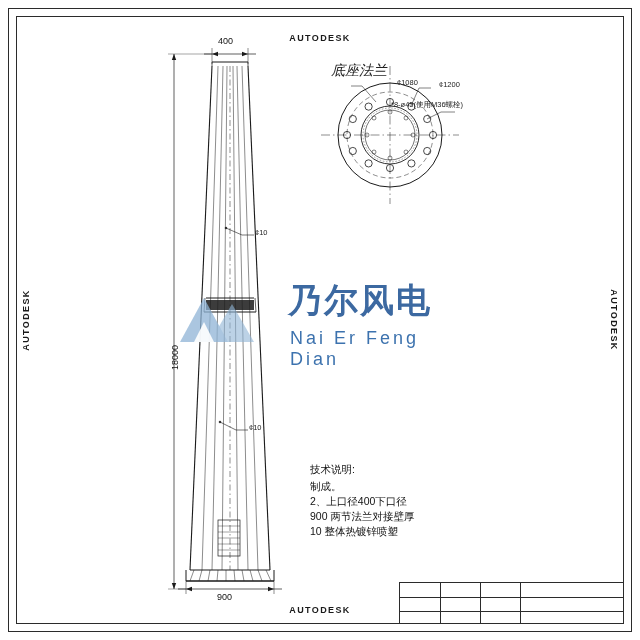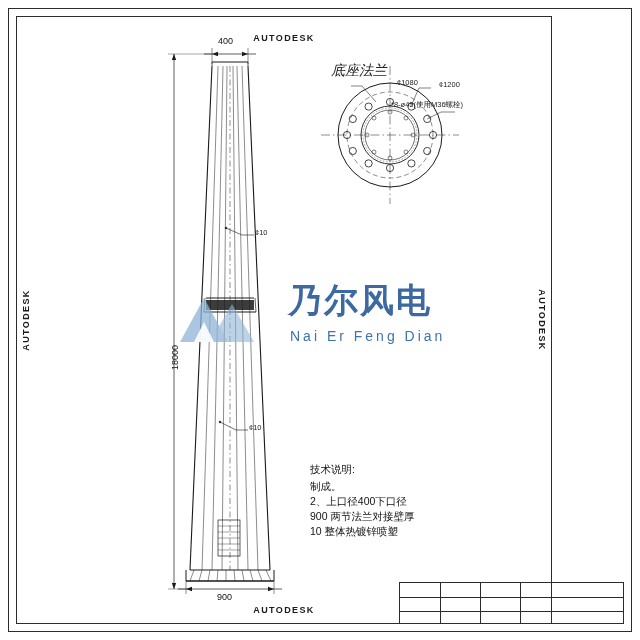--- a/index.html
+++ b/index.html
@@ -1,20 +1,20 @@
 <!DOCTYPE html>
 <html><head>
 <meta charset="utf-8">
 <style>
   html,body{margin:0;padding:0;background:#ffffff;}
   body{width:640px;height:640px;overflow:hidden;font-family:"Liberation Sans",sans-serif;}
   #sheet{position:relative;width:640px;height:640px;background:#ffffff;}
 
   .frame-outer{position:absolute;left:8px;top:8px;width:624px;height:624px;border:1px solid #2b2b2b;box-sizing:border-box;}
-  .frame-inner{position:absolute;left:16px;top:16px;width:536px;height:608px;border:1px solid #2b2b2b;box-sizing:border-box;}
+  .frame-inner{position:absolute;left:16px;top:16px;width:608px;height:608px;border:1px solid #2b2b2b;box-sizing:border-box;}
 
   .wm{position:absolute;font-size:9px;letter-spacing:1.4px;color:#1a1a1a;font-weight:bold;font-family:"Liberation Sans",sans-serif;}
   .wm-top{left:50%;top:16px;transform:translateX(-50%);}
   .wm-bottom{left:50%;bottom:8px;transform:translateX(-50%);}
   .wm-left{left:-22px;top:50%;transform:translateY(-50%) rotate(-90deg);}
   .wm-right{right:-22px;top:50%;transform:translateY(-50%) rotate(90deg);}
 
   
   .pole-wrap{position:absolute;left:160px;top:40px;width:140px;height:560px;}
 
@@ -23,21 +23,21 @@
   .leadtxt{position:absolute;font-size:7.5px;color:#222;white-space:nowrap;}
 
   
   .flange{position:absolute;left:315px;top:60px;width:150px;height:150px;}
 
   .notes{position:absolute;left:310px;top:462px;width:180px;font-size:10.5px;line-height:1.42;color:#111;}
   .notes .nt-title{font-weight:normal;margin-bottom:2px;}
 
   .logo{position:absolute;left:170px;top:280px;width:300px;height:80px;pointer-events:none;}
   .logo .cn{position:absolute;left:118px;top:-2px;font-size:34px;font-weight:bold;color:#1b4f91;font-family:Liberation Serif, serif;letter-spacing:2px;opacity:.85;}
-  .logo .en{position:absolute;left:120px;top:48px;font-size:14px;color:#1b5aa0;letter-spacing:3px;opacity:.85;}
+  .logo .en{position:absolute;left:120px;top:48px;font-size:18px;color:#1b5aa0;letter-spacing:3px;opacity:.85;}
 
   .tb{position:absolute;right:16px;bottom:16px;width:225px;height:42px;border:1px solid #2b2b2b;box-sizing:border-box;}
   .tb .vline{position:absolute;top:0;bottom:0;width:1px;background:#2b2b2b;}
   .tb .hline{position:absolute;left:0;right:0;height:1px;background:#2b2b2b;}
 
   svg{display:block;overflow:visible;}
 </style>
 </head>
 <body>
 

